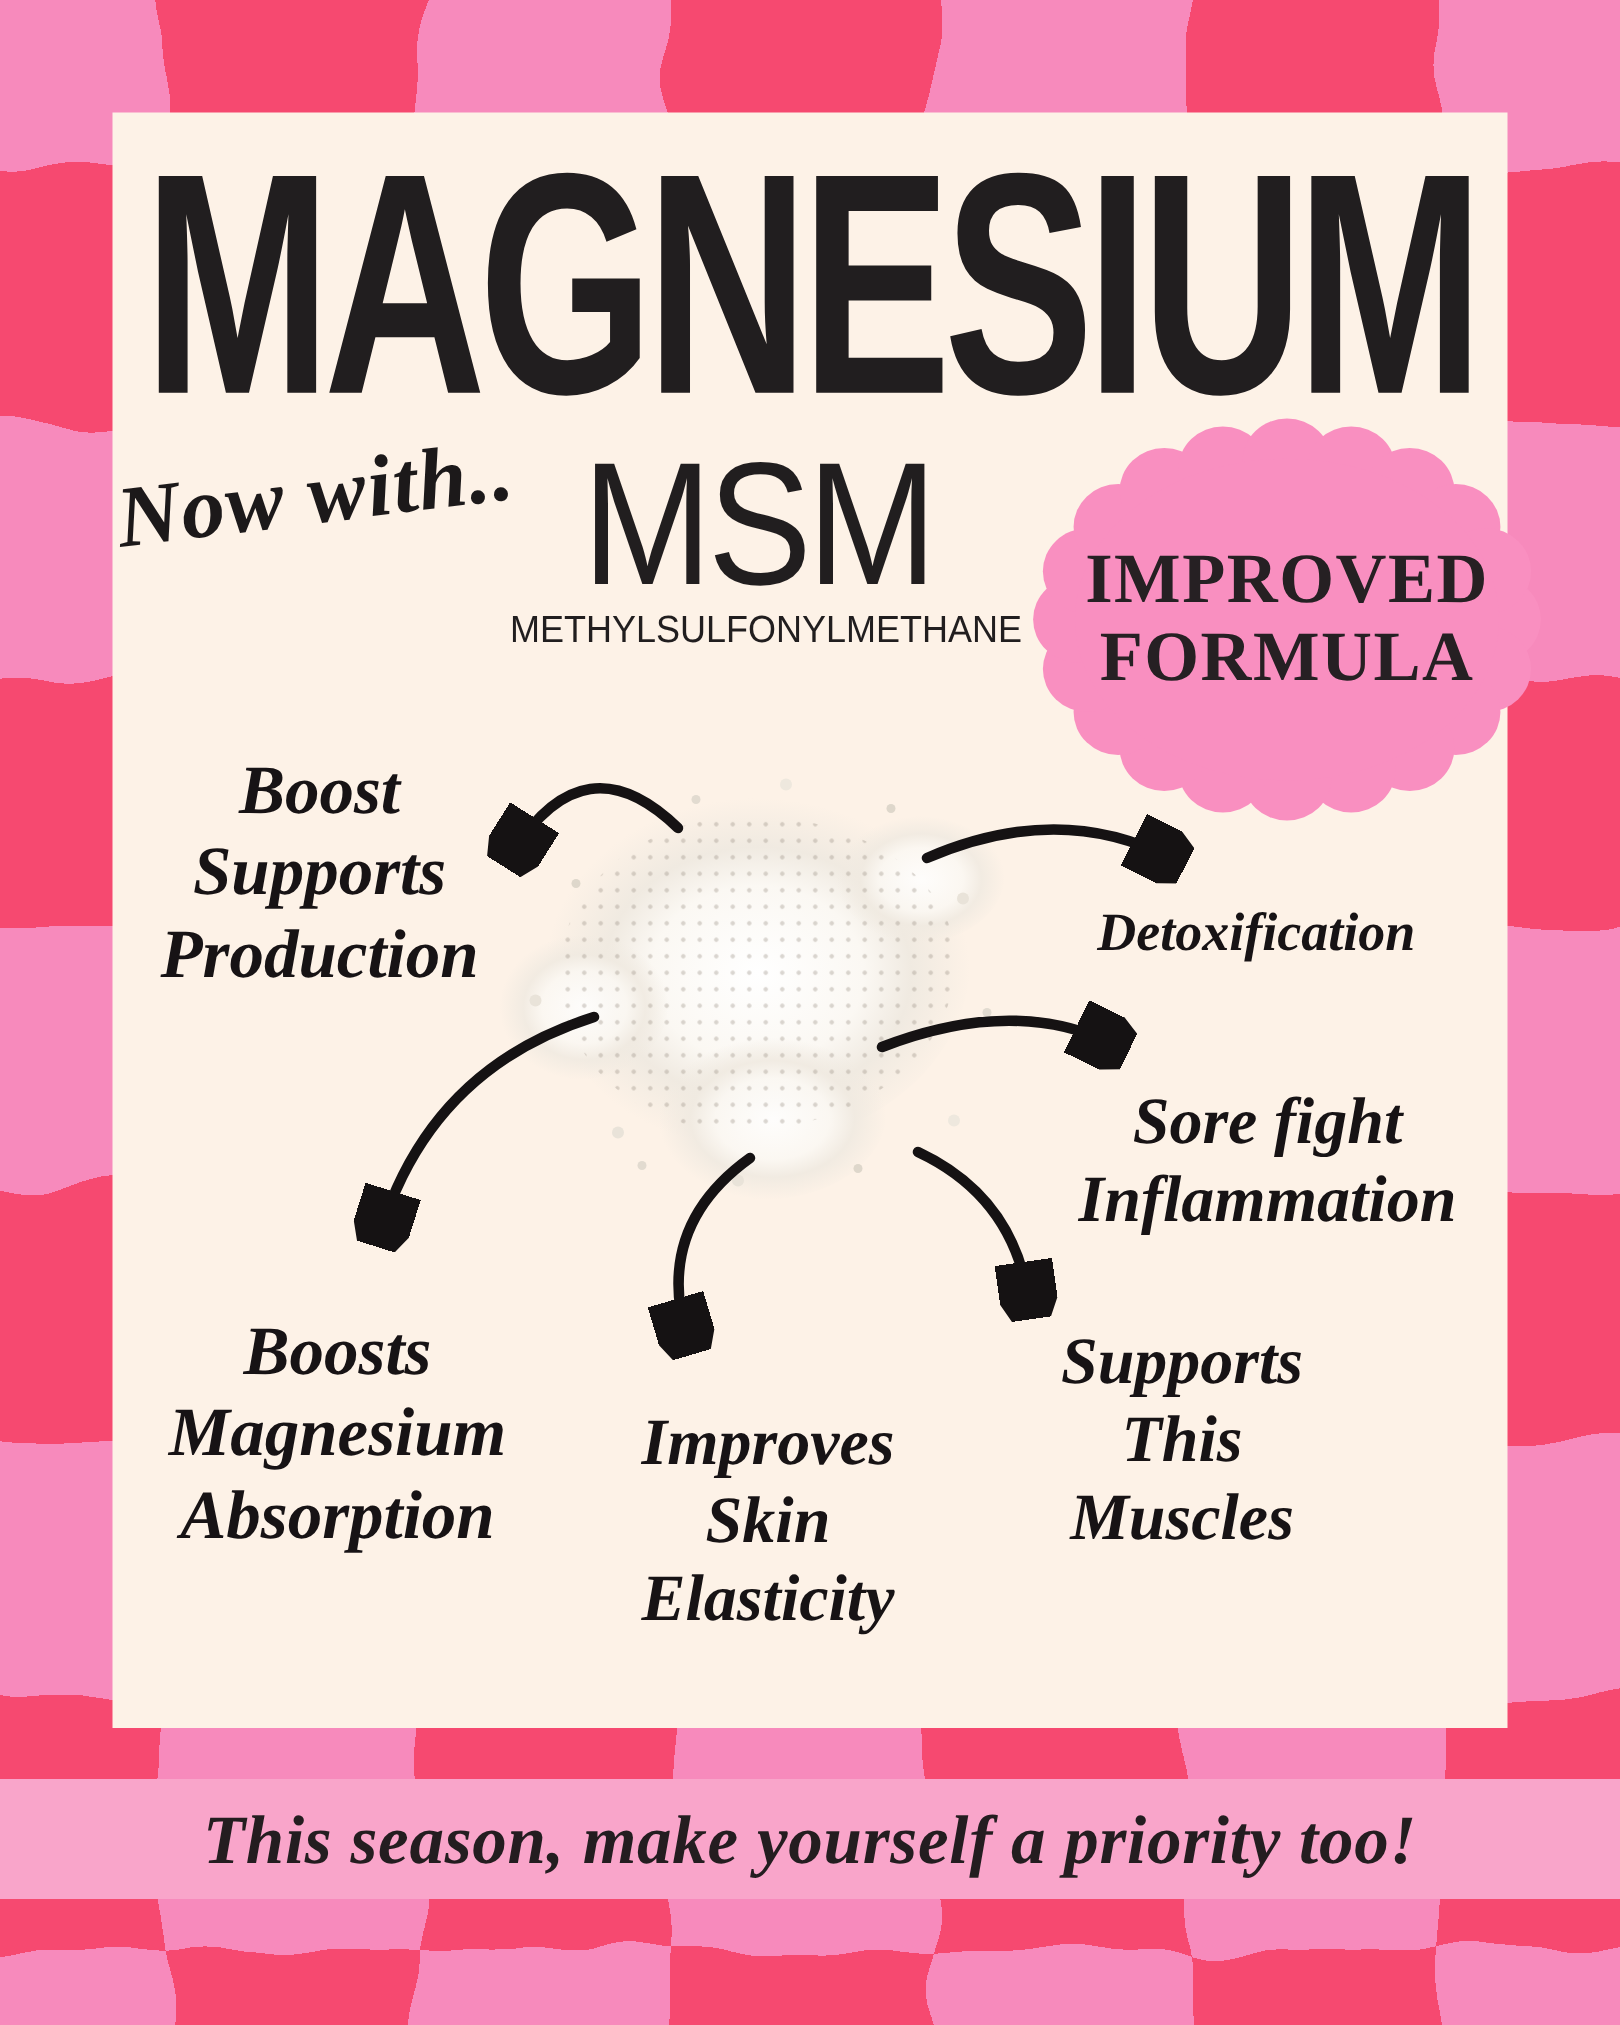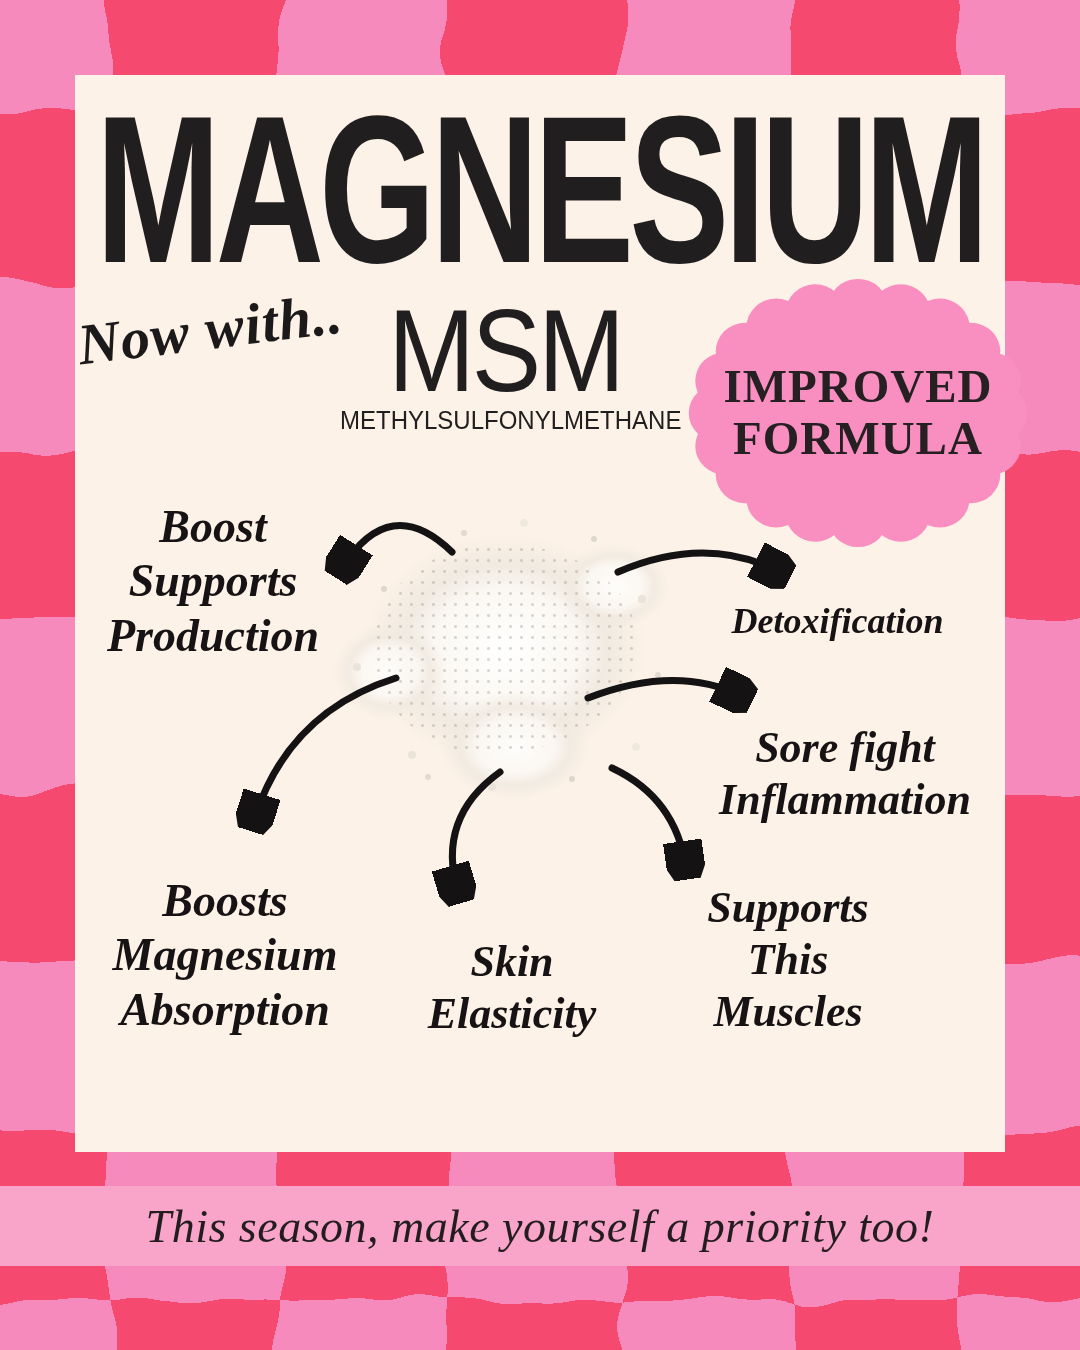--- a/index.html
+++ b/index.html
@@ -118,21 +118,21 @@
   #b-skin{left:392px;top:936px;width:240px;font-size:44px;}
   #b-muscles{left:668px;top:882px;width:240px;font-size:44px;}
 
   
   .banner{
     position:absolute;left:0;top:1186px;width:1080px;height:80px;
     background:var(--banner-pink);
     display:flex;align-items:center;justify-content:center;
   }
   .banner-text{
-    font-style:italic;font-weight:400;font-size:46px;color:#241d20;
+    font-style:italic;font-weight:700;font-size:46px;color:#241d20;
     letter-spacing:0.5px;
   }
 </style>
 </head>
 <body>
 
 <svg width="0" height="0" style="position:absolute" aria-hidden="true">
   <defs>
     <filter id="wavyFilter" x="-10%" y="-10%" width="120%" height="120%">
       <feTurbulence type="fractalNoise" baseFrequency="0.011" numOctaves="2" seed="7" result="noise"></feTurbulence>
@@ -224,20 +224,21 @@
     <span>Inflammation</span>
   </div>
 
   <div class="benefit" id="b-magnesium">
     <span>Boosts</span>
     <span>Magnesium</span>
     <span>Absorption</span>
   </div>
 
   <div class="benefit" id="b-skin">
+    <span>Improves</span>
     <span>Skin</span>
     <span>Elasticity</span>
   </div>
 
   <div class="benefit" id="b-muscles">
     <span>Supports</span>
     <span>This</span>
     <span>Muscles</span>
   </div>
 

